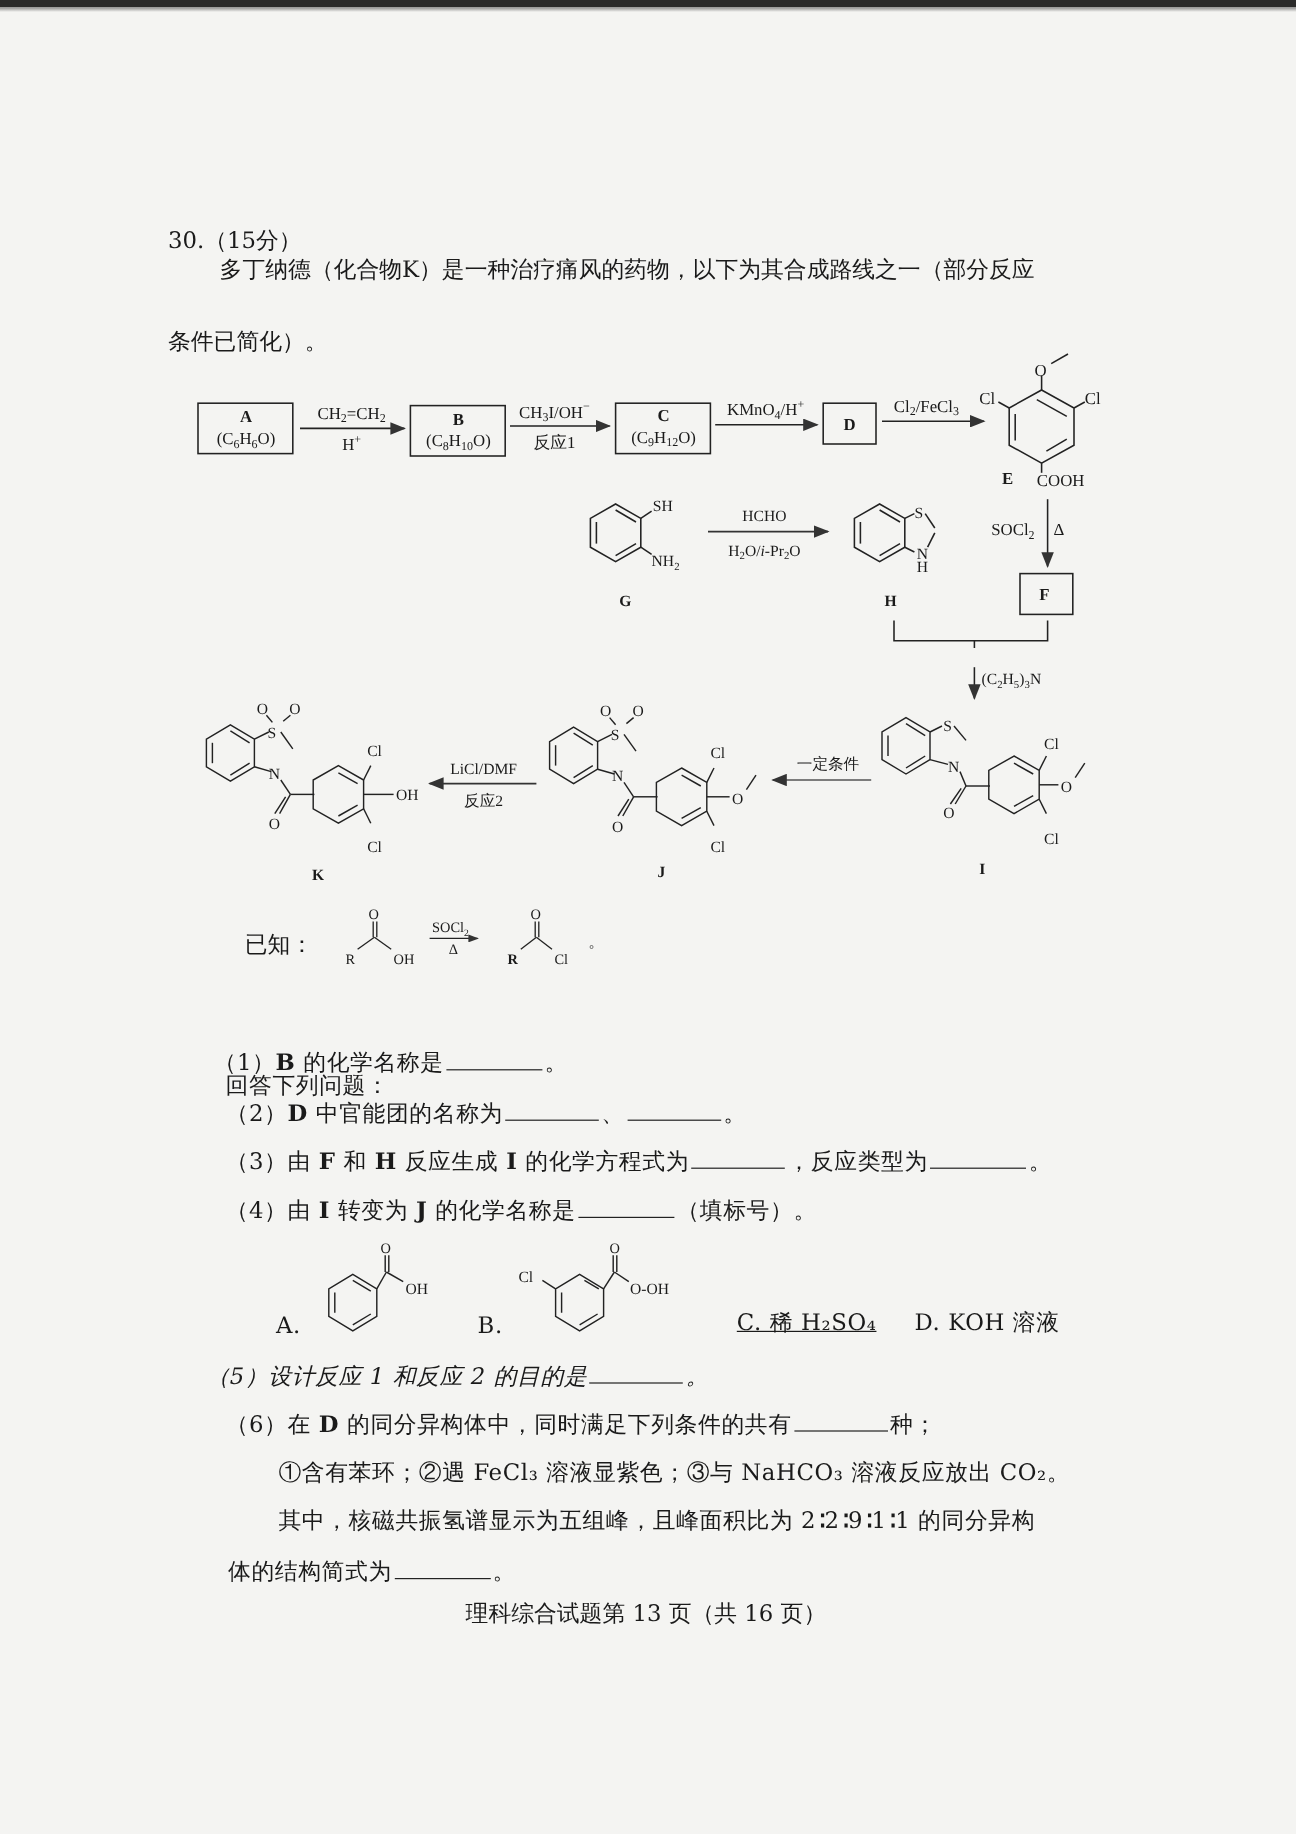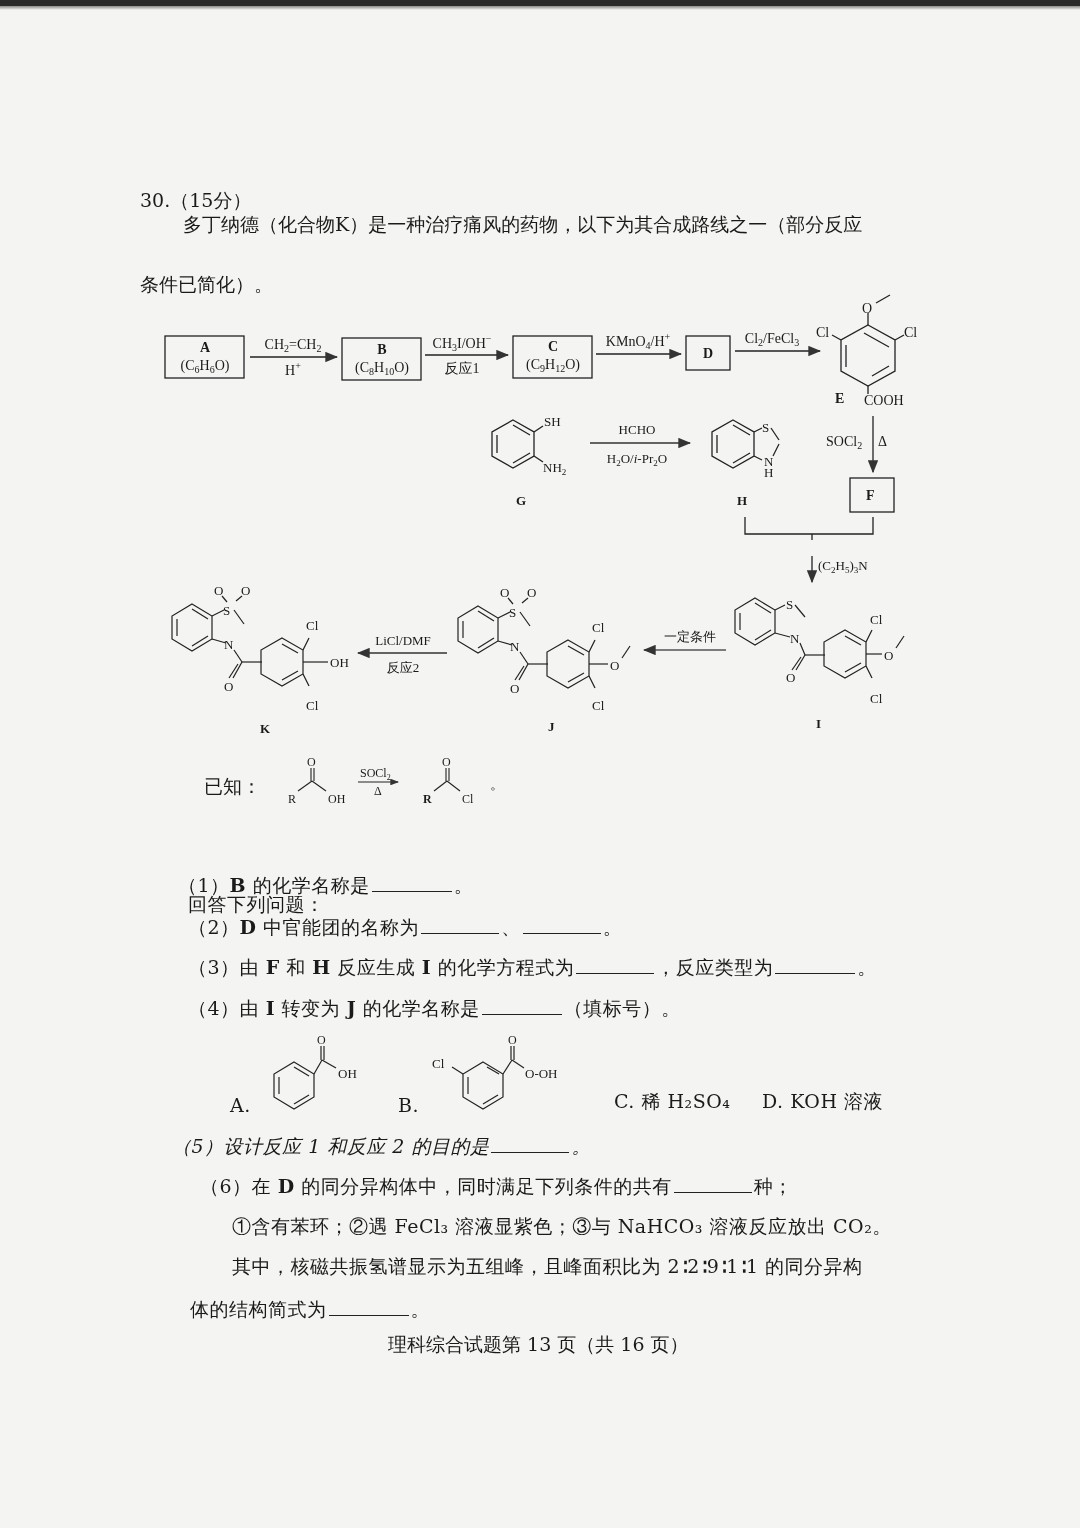--- a/index.html
+++ b/index.html
@@ -316,28 +316,28 @@
     <line x1="75" y1="44" x2="84" y2="30"></line>
     <line x1="84" y1="30" x2="96" y2="38"></line>
     <line x1="83" y1="30" x2="83" y2="16"></line>
     <line x1="86" y1="30" x2="86" y2="16"></line>
   </g>
   <text x="4" y="38" font-size="13">Cl</text>
   <text x="80" y="14" font-size="12">O</text>
   <text x="97" y="48" font-size="13">O-OH</text>
 </svg>
 
-<div class="abs q" style="left:614px; top:1089px;">C.  稀 H₂SO₄</div>
+<div class="abs q" style="left:614px; top:1089px;text-decoration:underline;">C.  稀 H₂SO₄</div>
 <div class="abs q" style="left:762px; top:1089px;">D.  KOH 溶液</div>
 
 <div class="abs q" style="left:172px; top:1134px;font-style:italic;">
   <span>（5）</span><span>设计反应 1 和反应 2 的目的是</span><span class="blank" style="width:78px;"></span><span>。</span>
 </div>
 
-<div class="abs q" style="left:200px; top:1174px;">
+<div class="abs q" style="left:188px; top:1174px;">
   <span>（6）</span><span>在 </span><b>D</b><span> 的同分异构体中，同时满足下列条件的共有</span><span class="blank" style="width:78px;"></span><span>种；</span>
 </div>
 
 <div class="abs q" style="left:232px; top:1214px;">①含有苯环；②遇 FeCl₃ 溶液显紫色；③与 NaHCO₃ 溶液反应放出 CO₂。</div>
 <div class="abs q" style="left:232px; top:1254px;">其中，核磁共振氢谱显示为五组峰，且峰面积比为 2∶2∶9∶1∶1 的同分异构</div>
 <div class="abs q" style="left:190px; top:1297px;">
   <span>体的结构简式为</span><span class="blank" style="width:80px;"></span><span>。</span>
 </div>
 
 <div class="abs footer" style="left:388px; top:1332px;">理科综合试题第 13 页（共 16 页）</div>

